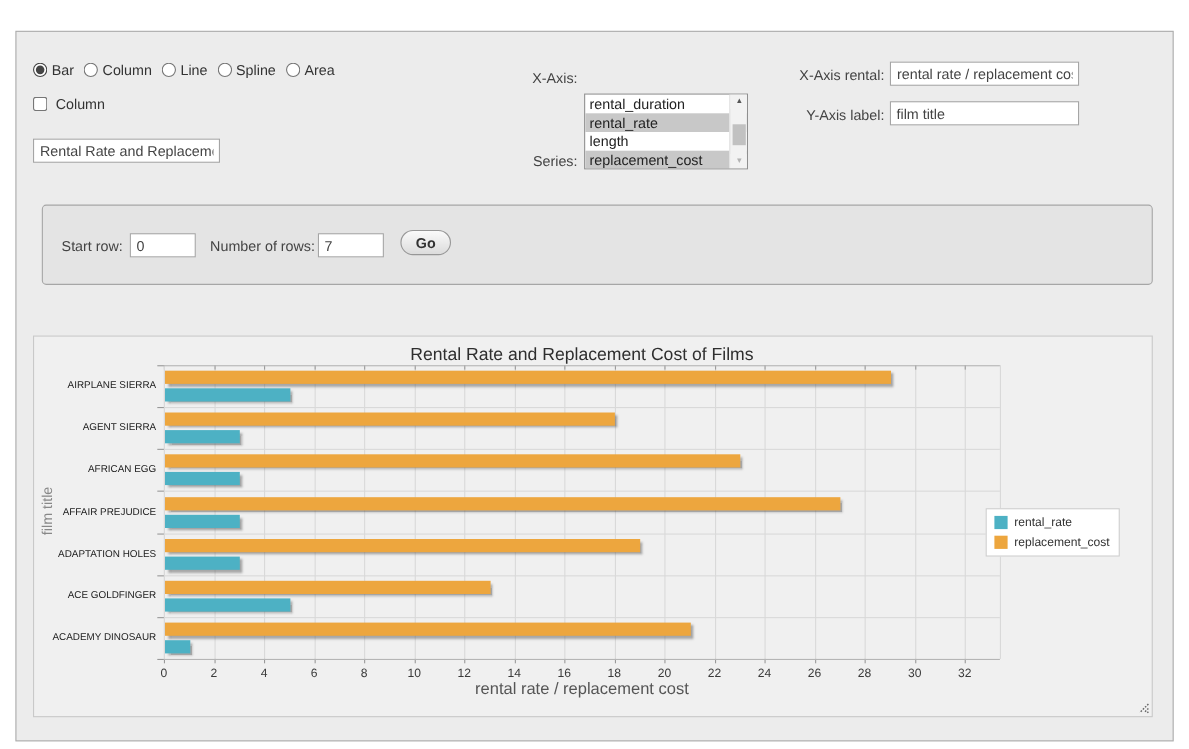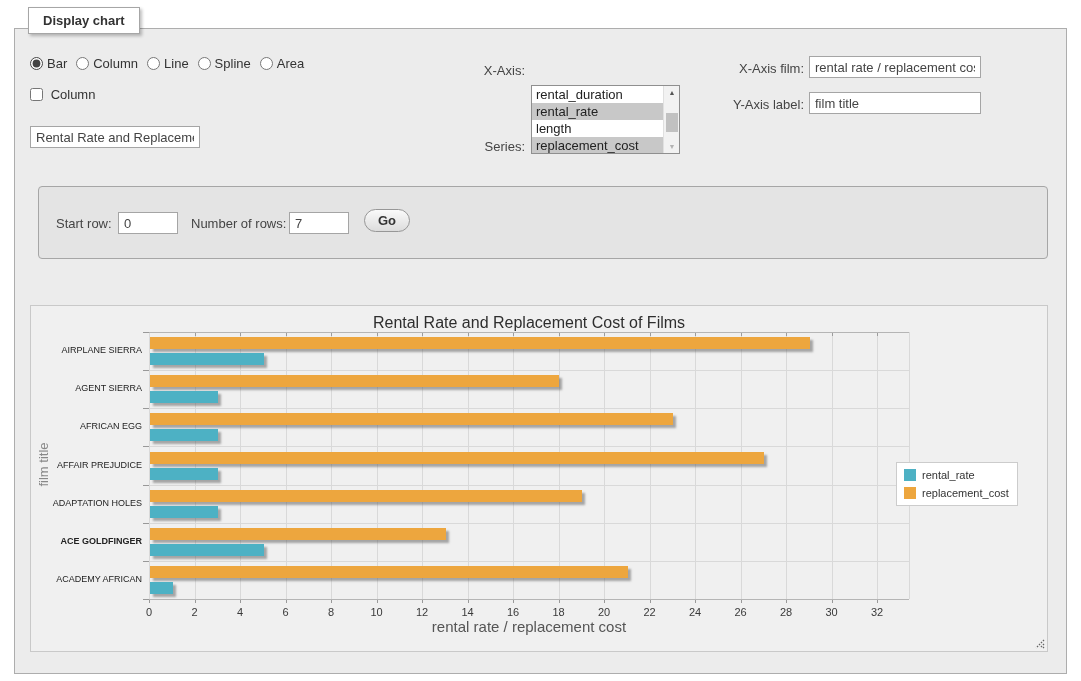--- a/index.html
+++ b/index.html
@@ -77,21 +77,20 @@
     padding: 6px 8px 6px 7px; display: inline-flex; flex-direction: column; gap: 6px; }
   .legend-item { display: flex; align-items: center; gap: 6px; font-size: 11px; color: #333; white-space: nowrap; }
   .swatch { width: 12px; height: 12px; display: inline-block; }
   .resize-handle { position: absolute; right: 2px; bottom: 2px; width: 11px; height: 11px; }
 </style>
 </head>
 <body>
 
 <div class="page">
   <div class="fieldset"></div>
-  <div class="legend-box">Display chart</div>
 
   <div class="radio-row"><label class="radio-item"><input type="radio" name="ctype" checked="" style=""><span>Bar</span></label><label class="radio-item"><input type="radio" name="ctype" style=""><span>Column</span></label><label class="radio-item"><input type="radio" name="ctype" style=""><span>Line</span></label><label class="radio-item"><input type="radio" name="ctype" style=""><span>Spline</span></label><label class="radio-item"><input type="radio" name="ctype" style=""><span>Area</span></label></div>
 
   <label class="chk-row">
     <input type="checkbox" style="">
     <span>Column</span>
   </label>
 
   <input type="text" class="title-input" value="Rental Rate and Replacement Cost of Films" style="">
 
@@ -105,21 +104,21 @@
         <div class="opt">length</div>
         <div class="opt sel">replacement_cost</div>
       </div>
     <div class="series-scroll">
       <div class="sb-btn sb-up">▲</div>
       <div class="sb-thumb"></div>
       <div class="sb-btn sb-down">▼</div>
     </div>
   </div>
 
-  <span class="ctl-label" style="left:710px;top:61px;width:94px;text-align:right;">X-Axis film:</span>
+  <span class="ctl-label" style="left:710px;top:61px;width:94px;text-align:right;">X-Axis rental:</span>
   <input type="text" class="xlabel-input" value="rental rate / replacement cost" style="">
 
   <span class="ctl-label" style="left:710px;top:97px;width:94px;text-align:right;">Y-Axis label:</span>
   <input type="text" class="ylabel-input" value="film title" style="">
 
   <div class="panel">
     <span class="ctl-label" style="left:17px;top:29px;">Start row:</span>
     <input type="text" style="left: 79px; top: 25px; width: 60px;" value="0">
     <span class="ctl-label" style="left:152px;top:29px;">Number of rows:</span>
     <input type="text" style="left: 250px; top: 25px; width: 60px;" value="7">
@@ -212,22 +211,22 @@
         <div class="hgrid" style="top: 190.714px;"></div>
         <div class="ytick" style="top: 190.714px;"></div>
         <div class="hgrid" style="top: 228.857px;"></div>
         <div class="ytick" style="top: 228.857px;"></div>
         <div class="ytick" style="top: 267px;"></div>
         <div class="cat-label" style="top: 13.0714px;">AIRPLANE SIERRA</div>
         <div class="cat-label" style="top: 51.2143px;">AGENT SIERRA</div>
         <div class="cat-label" style="top: 89.3571px;">AFRICAN EGG</div>
         <div class="cat-label" style="top: 127.5px;">AFFAIR PREJUDICE</div>
         <div class="cat-label" style="top: 165.643px;">ADAPTATION HOLES</div>
-        <div class="cat-label" style="top: 203.786px; font-weight: bold;">ACE GOLDFINGER</div>
-        <div class="cat-label" style="top: 241.929px;">ACADEMY AFRICAN</div>
+        <div class="cat-label" style="top: 203.786px;">ACE GOLDFINGER</div>
+        <div class="cat-label" style="top: 241.929px;">ACADEMY DINOSAUR</div>
         <div class="bar" style="top: 5.07143px; width: 659.522px; background: rgb(237, 166, 62);"></div>
         <div class="bar" style="top: 21.0714px; width: 113.522px; background: rgb(77, 177, 196);"></div>
         <div class="bar" style="top: 43.2143px; width: 409.272px; background: rgb(237, 166, 62);"></div>
         <div class="bar" style="top: 59.2143px; width: 68.0225px; background: rgb(77, 177, 196);"></div>
         <div class="bar" style="top: 81.3571px; width: 523.022px; background: rgb(237, 166, 62);"></div>
         <div class="bar" style="top: 97.3571px; width: 68.0225px; background: rgb(77, 177, 196);"></div>
         <div class="bar" style="top: 119.5px; width: 614.022px; background: rgb(237, 166, 62);"></div>
         <div class="bar" style="top: 135.5px; width: 68.0225px; background: rgb(77, 177, 196);"></div>
         <div class="bar" style="top: 157.643px; width: 432.022px; background: rgb(237, 166, 62);"></div>
         <div class="bar" style="top: 173.643px; width: 68.0225px; background: rgb(77, 177, 196);"></div>

